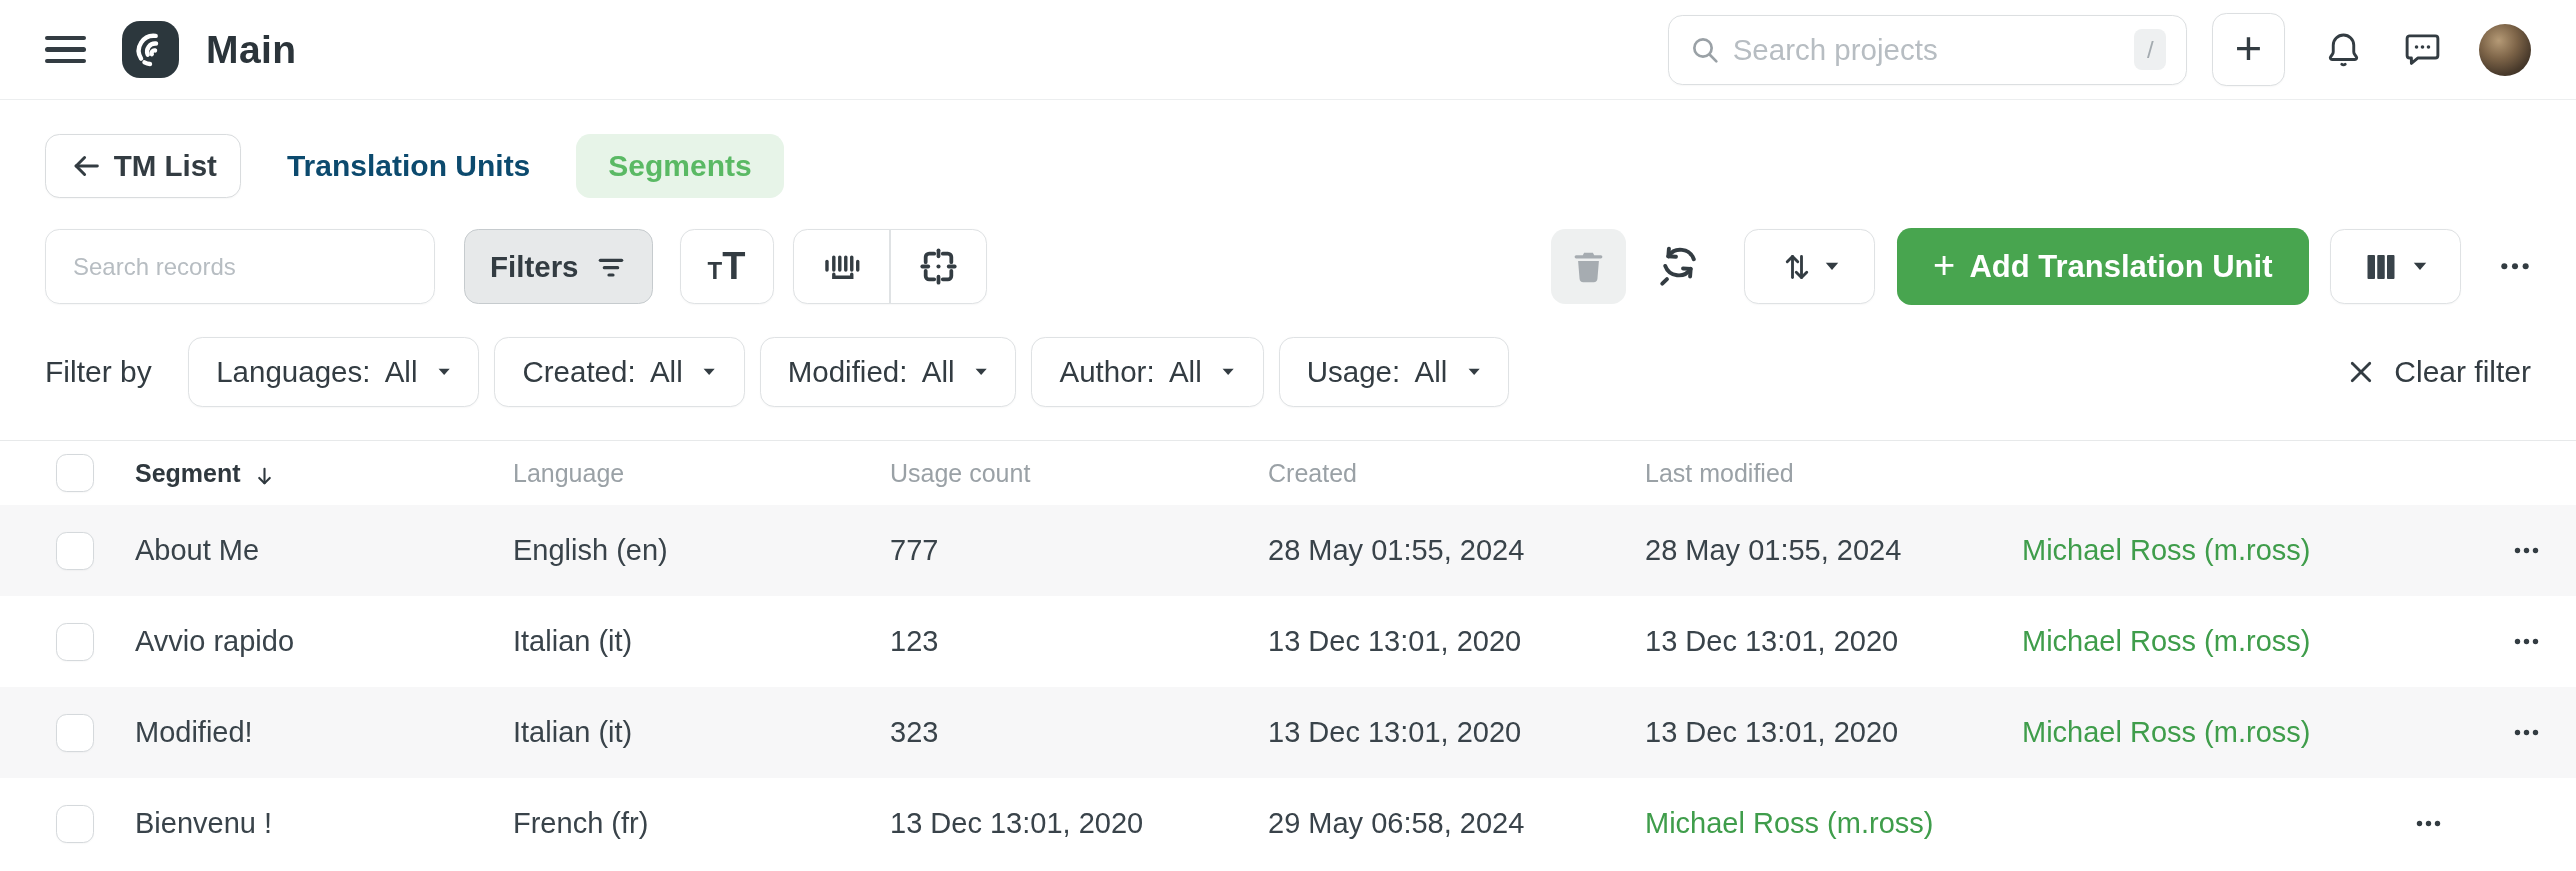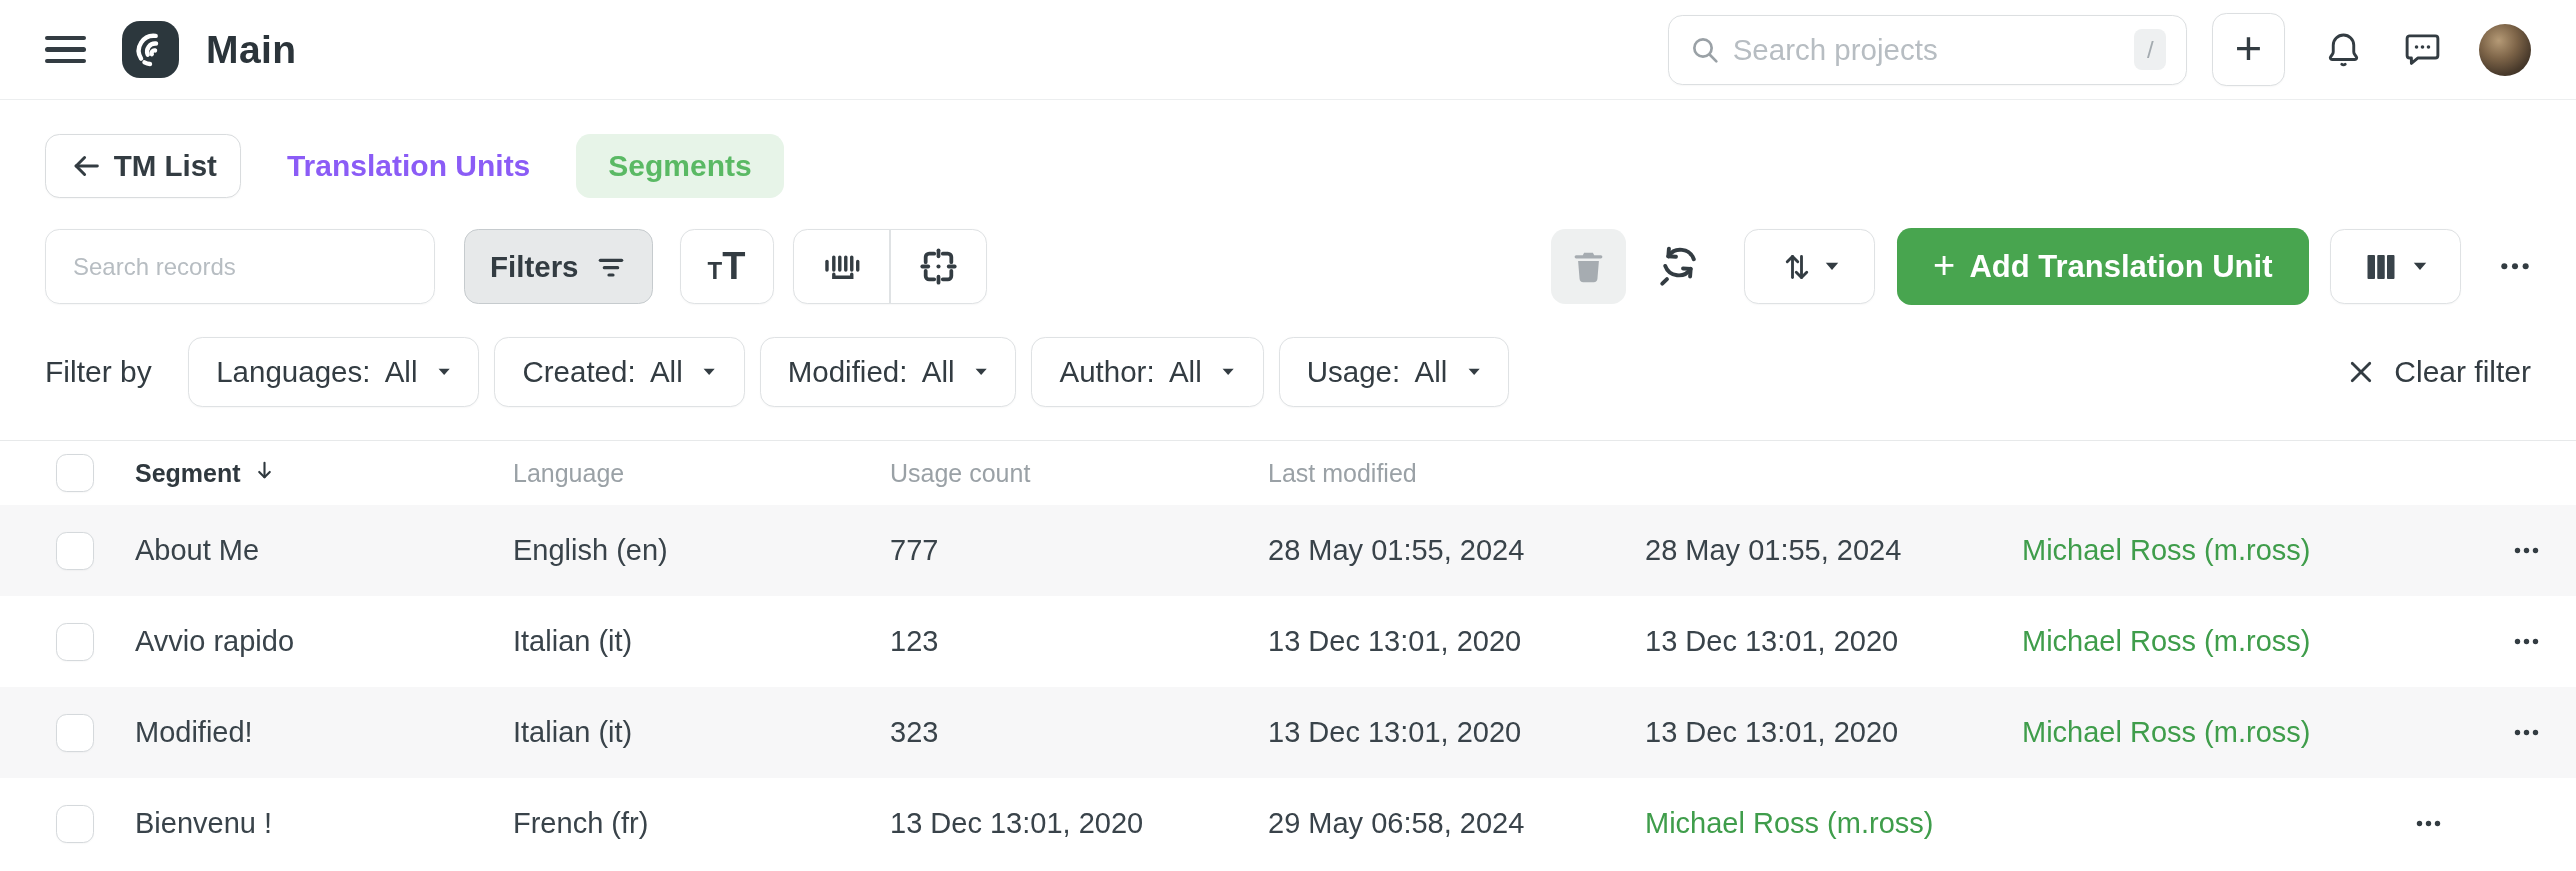--- a/index.html
+++ b/index.html
@@ -28,21 +28,21 @@
   .plusglyph{font-size:47px;font-weight:300;color:#333c42;line-height:1;margin-top:-3.6px;}
   .topicon{margin-left:38px;cursor:pointer;}
   .avatar{width:52px;height:52px;border-radius:50%;margin-left:36px;cursor:pointer;
     background:radial-gradient(circle at 38% 32%,#b59a76 0%,#7d6448 38%,#4a3b2c 70%,#2b241c 100%);}
 
   
   .tabsbar{margin-top:34px;padding:0 45px;display:flex;align-items:center;height:64px;}
   .backbtn{height:64px;border:1.8px solid #d9dcde;border-radius:14.3px;background:#fff;display:flex;
     align-items:center;gap:10.7px;padding:0 23px;font-size:29.5px;font-weight:600;cursor:pointer;
     box-shadow:0 0.9px 1.8px rgba(0,0,0,.03);}
-  .tabplain{margin-left:46px;font-size:30px;font-weight:600;color:#8b5cf6;cursor:pointer;}
+  .tabplain{margin-left:46px;font-size:30px;font-weight:600;color:#0c4a6e;cursor:pointer;}
   .tabactive{margin-left:46px;height:64px;display:flex;align-items:center;padding:0 32px;
     border-radius:14.3px;background:var(--green_light_bg,#e7f4e8);color:var(--green_text,#5ab964);
     font-size:30px;font-weight:600;cursor:pointer;}
 
   
   .toolbar{margin-top:31px;padding:0 45px;display:flex;align-items:center;height:75px;}
   .recsearch{width:390px;height:75px;border:1.8px solid #dfe2e4;border-radius:14.3px;display:flex;
     align-items:center;padding:0 25px;box-shadow:0 0.9px 1.8px rgba(0,0,0,.03);}
   .recsearch input{border:none;outline:none;width:100%;font-size:24px;color:#333c42;
     font-family:inherit;background:transparent;}
@@ -78,21 +78,21 @@
     box-shadow:0 0.9px 1.8px rgba(0,0,0,.03);}
   .pill .caret{margin-left:5.4px;}
   .clearfilter{margin-left:auto;display:flex;align-items:center;gap:18px;font-size:30px;
     color:#333c42;cursor:pointer;}
 
   
   .table{margin-top:33px;border-top:1.8px solid #e7e9ea;}
   .trow{display:grid;grid-template-columns:79px 378px 377px 378px 377px 377px 1fr 98px;
     align-items:center;padding:0 36px 0 56px;}
   .thead{height:64px;font-size:25px;color:#9aa1a6;}
-  .thead .sortcol{display:flex;align-items:flex-start;gap:12px;color:#2f383e;font-weight:600;cursor:pointer;}
+  .thead .sortcol{display:flex;align-items:flex-end;gap:12px;color:#2f383e;font-weight:600;cursor:pointer;}
   .thead .hcell{cursor:pointer;}
   .tbody .trow{height:91px;font-size:29px;color:#39434a;}
   .tbody .trow.stripe{background:var(--stripe,#f7f7f8);}
   .checkbox{width:38px;height:38px;border:1.8px solid #d5d9dc;border-radius:10.7px;background:#fff;
     cursor:pointer;box-shadow:0 0.9px 1.8px rgba(0,0,0,.03);}
   .authorcell{color:var(--author_green,#3f9d4b);cursor:pointer;}
   .rowdots{justify-self:end;cursor:pointer;display:flex;align-items:center;}
 </style>
 </head>
 <body>
@@ -336,20 +336,21 @@
       <span>Segment</span>
       <span class="icon">
         <svg width="23" height="23" viewBox="0 0 24 24" fill="none" stroke="#2f383e" stroke-width="2.2" stroke-linecap="round" stroke-linejoin="round">
           <line x1="12" y1="4" x2="12" y2="19"></line>
             <polyline points="6.5 13.5 12 19 17.5 13.5"></polyline>
         </svg>
       </span>
     </div>
     <div class="hcell">Language</div>
     <div class="hcell">Usage count</div>
+    <div class="hcell">Created</div>
     <div class="hcell">Last modified</div>
     <div></div>
   </div>
   <div class="tbody" id="rows-container">
       <div class="trow stripe">
     <div>
           <div class="checkbox"></div>
         </div>
     <div>About Me</div>
     <div>English (en)</div>

